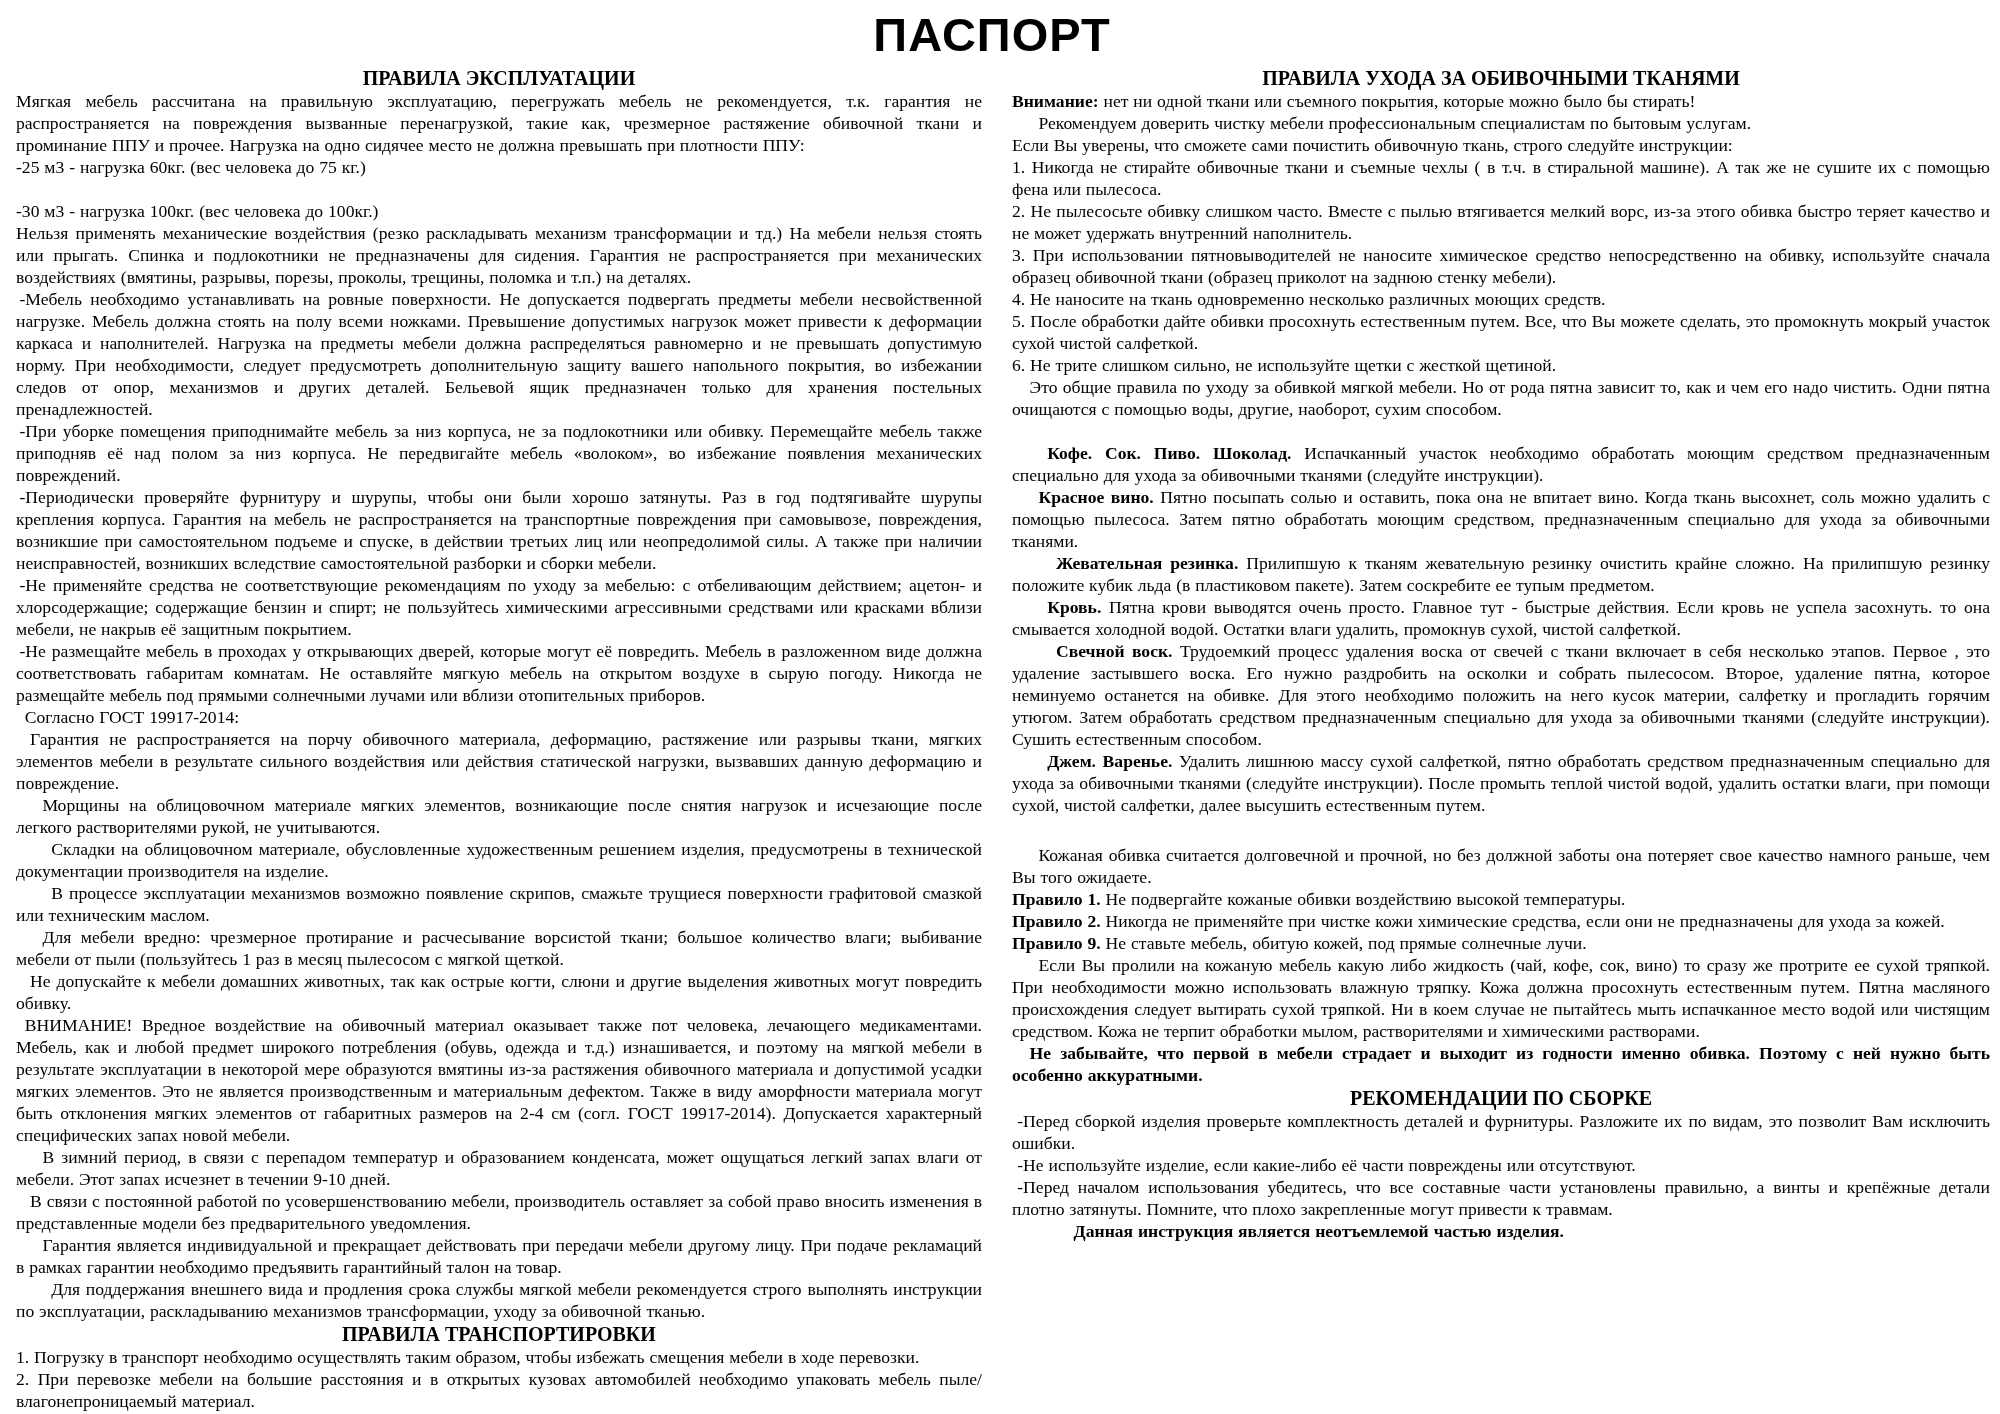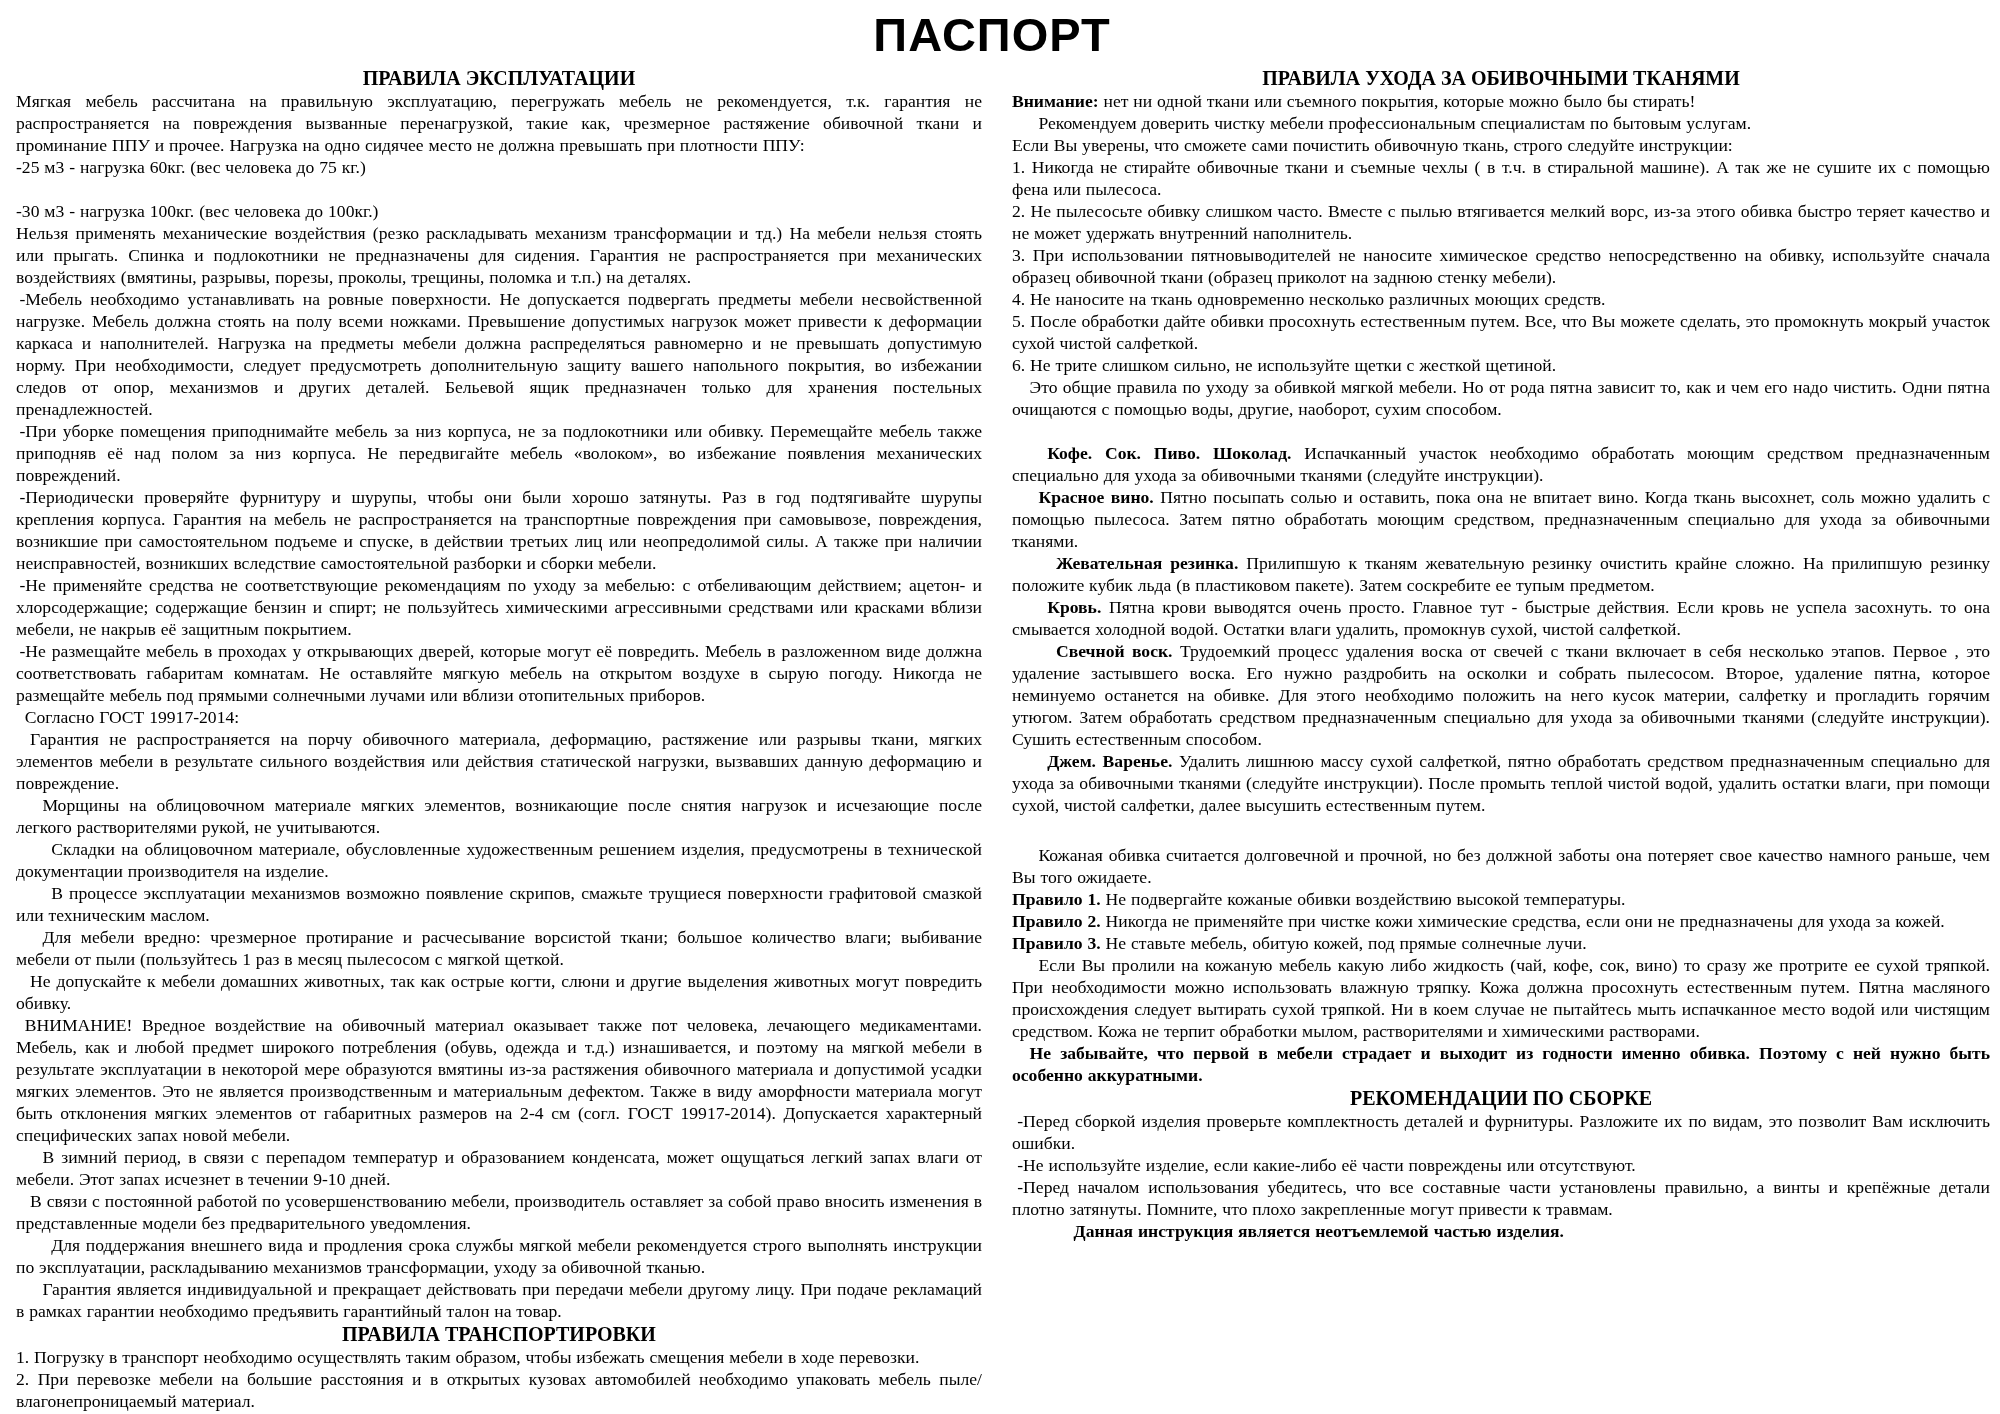--- a/index.html
+++ b/index.html
@@ -66,22 +66,22 @@
       <p style="text-indent: 0.5em; text-align: left;">Согласно ГОСТ 19917-2014:</p>
       <p style="text-indent: 0.8em;">Гарантия не распространяется на порчу обивочного материала, деформацию, растяжение или разрывы ткани, мягких элементов мебели в результате сильного воздействия или действия статической нагрузки, вызвавших данную деформацию и повреждение.</p>
       <p style="text-indent: 1.5em;">Морщины на облицовочном материале мягких элементов, возникающие после снятия нагрузок и исчезающие после легкого растворителями рукой, не учитываются.</p>
       <p style="text-indent: 2em;">Складки на облицовочном материале, обусловленные художественным решением изделия, предусмотрены в технической документации производителя на изделие.</p>
       <p style="text-indent: 2em;">В процессе эксплуатации механизмов возможно появление скрипов, смажьте трущиеся поверхности графитовой смазкой или техническим маслом.</p>
       <p style="text-indent: 1.5em;">Для мебели вредно: чрезмерное протирание и расчесывание ворсистой ткани; большое количество влаги; выбивание мебели от пыли (пользуйтесь 1 раз в месяц пылесосом с мягкой щеткой.</p>
       <p style="text-indent: 0.8em;">Не допускайте к мебели домашних животных, так как острые когти, слюни и другие выделения животных могут повредить обивку.</p>
       <p style="text-indent: 0.5em;">ВНИМАНИЕ! Вредное воздействие на обивочный материал оказывает также пот человека, лечающего медикаментами. Мебель, как и любой предмет широкого потребления (обувь, одежда и т.д.) изнашивается, и поэтому на мягкой мебели в результате эксплуатации в некоторой мере образуются вмятины из-за растяжения обивочного материала и допустимой усадки мягких элементов. Это не является производственным и материальным дефектом. Также в виду аморфности материала могут быть отклонения мягких элементов от габаритных размеров на 2-4 см (согл. ГОСТ 19917-2014). Допускается характерный специфических запах новой  мебели.</p>
       <p style="text-indent: 1.5em;">В зимний период, в связи с перепадом температур и образованием конденсата, может ощущаться легкий запах влаги от мебели. Этот запах исчезнет в течении 9-10 дней.</p>
       <p style="text-indent: 0.8em;">В связи с постоянной работой по усовершенствованию мебели, производитель оставляет за собой право вносить изменения в представленные модели без предварительного уведомления.</p>
+      <p style="text-indent: 1.5em;">Гарантия является индивидуальной и прекращает действовать при передачи мебели другому лицу. При подаче рекламаций в рамках гарантии необходимо предъявить гарантийный талон на товар.</p>
       <p style="text-indent: 2em;">Для поддержания внешнего вида и продления срока службы мягкой мебели рекомендуется строго выполнять инструкции по эксплуатации, раскладыванию механизмов трансформации, уходу за обивочной тканью.</p>
-      <p style="text-indent: 1.5em;">Гарантия является индивидуальной и прекращает действовать при передачи мебели другому лицу. При подаче рекламаций в рамках гарантии необходимо предъявить гарантийный талон на товар.</p>
       <h2>ПРАВИЛА ТРАНСПОРТИРОВКИ</h2>
       <p>1. Погрузку в транспорт необходимо осуществлять таким образом, чтобы избежать смещения мебели в ходе перевозки.</p>
       <p>2. При перевозке мебели на большие расстояния и в открытых кузовах автомобилей необходимо упаковать мебель пыле/влагонепроницаемый материал.</p>
       <p>3. При вносе мебели необходимо следить за углами и подлокотниками мебели (наиболее подверженные порывам ткани места).</p>
       <p>4. Во избежании нанесения повреждений конструкции мягкой мебели ЗАПРЕЩАЕТСЯ откручивать шурупы и гайки не указанные в данном руководстве.</p>
     </div>
   <div class="col col-right">
       <h2>ПРАВИЛА УХОДА ЗА ОБИВОЧНЫМИ ТКАНЯМИ</h2>
       <p><b>Внимание: </b>нет ни одной ткани или съемного покрытия, которые можно было бы стирать!</p>
       <p style="text-indent: 1.5em; text-align: left;">Рекомендуем доверить чистку мебели профессиональным специалистам по бытовым услугам.</p>
@@ -95,21 +95,21 @@
       <p style="text-indent: 1em;">Это общие правила по уходу за обивкой мягкой мебели. Но от рода пятна зависит то, как и чем его надо чистить. Одни пятна очищаются с помощью воды, другие, наоборот, сухим способом.</p>
       <p style="text-indent: 2em; margin-top: 22px;"><b>Кофе. Сок. Пиво. Шоколад. </b>Испачканный участок необходимо обработать моющим средством предназначенным специально для ухода за обивочными тканями (следуйте инструкции).</p>
       <p style="text-indent: 1.5em;"><b>Красное вино. </b>Пятно посыпать солью и оставить, пока она не впитает вино. Когда ткань высохнет, соль можно удалить с помощью пылесоса. Затем пятно обработать моющим средством, предназначенным специально для ухода за обивочными тканями.</p>
       <p style="text-indent: 2.5em;"><b>Жевательная резинка. </b>Прилипшую к тканям жевательную резинку очистить крайне сложно. На прилипшую резинку положите кубик льда (в пластиковом пакете). Затем соскребите ее тупым предметом.</p>
       <p style="text-indent: 2em;"><b>Кровь. </b>Пятна крови выводятся очень просто. Главное тут - быстрые действия. Если кровь не успела засохнуть. то она смывается холодной водой. Остатки влаги удалить, промокнув сухой, чистой салфеткой.</p>
       <p style="text-indent: 2.5em;"><b>Свечной воск. </b>Трудоемкий процесс удаления воска от свечей с ткани включает в себя несколько этапов. Первое , это удаление застывшего воска. Его нужно раздробить на осколки и собрать пылесосом. Второе, удаление пятна, которое неминуемо останется на обивке. Для этого необходимо положить на него кусок материи, салфетку и прогладить горячим утюгом. Затем обработать средством предназначенным специально для ухода за обивочными тканями (следуйте инструкции). Сушить естественным способом.</p>
       <p style="text-indent: 2em;"><b>Джем. Варенье. </b>Удалить лишнюю массу сухой салфеткой, пятно обработать средством предназначенным  специально для ухода за обивочными тканями (следуйте инструкции). После промыть теплой чистой водой, удалить остатки влаги, при помощи сухой, чистой салфетки, далее высушить естественным путем.</p>
       <p style="text-indent: 1.5em; margin-top: 28px;">Кожаная обивка считается долговечной и прочной, но без должной заботы она потеряет свое качество намного раньше, чем Вы того ожидаете.</p>
       <p><b>Правило 1. </b>Не подвергайте кожаные обивки воздействию высокой температуры.</p>
       <p><b>Правило 2. </b>Никогда не применяйте при чистке кожи химические средства, если они не предназначены для ухода за кожей.</p>
-      <p><b>Правило 3. </b>Не ставьте мебель, обитую кожей, под прямые солнечные лучи.</p>
+      <p><b>Правило 9. </b>Не ставьте мебель, обитую кожей, под прямые солнечные лучи.</p>
       <p style="text-indent: 1.5em;">Если Вы пролили на кожаную мебель какую либо жидкость (чай, кофе, сок, вино) то сразу же протрите ее сухой тряпкой. При необходимости можно использовать влажную тряпку. Кожа должна просохнуть естественным путем. Пятна масляного происхождения следует вытирать сухой тряпкой. Ни в коем случае не пытайтесь мыть испачканное место водой или чистящим средством. Кожа не терпит обработки мылом, растворителями и химическими  растворами.</p>
       <p class="bold" style="text-indent: 1em;">Не забывайте, что первой в мебели страдает и выходит из годности именно обивка. Поэтому с ней нужно быть особенно аккуратными.</p>
       <h2>РЕКОМЕНДАЦИИ ПО СБОРКЕ</h2>
       <p style="text-indent: 0.3em;">-Перед сборкой изделия проверьте комплектность деталей и фурнитуры. Разложите их по видам, это позволит Вам исключить ошибки.</p>
       <p style="text-indent: 0.3em;">-Не используйте изделие, если какие-либо её части повреждены или отсутствуют.</p>
       <p style="text-indent: 0.3em;">-Перед началом использования убедитесь, что все составные части установлены правильно, а винты и крепёжные детали плотно затянуты. Помните, что плохо закрепленные могут привести к травмам.</p>
       <p class="bold" style="text-indent: 3.5em; text-align: left;">Данная инструкция является неотъемлемой частью  изделия.</p>
     </div>
 </div>
 

